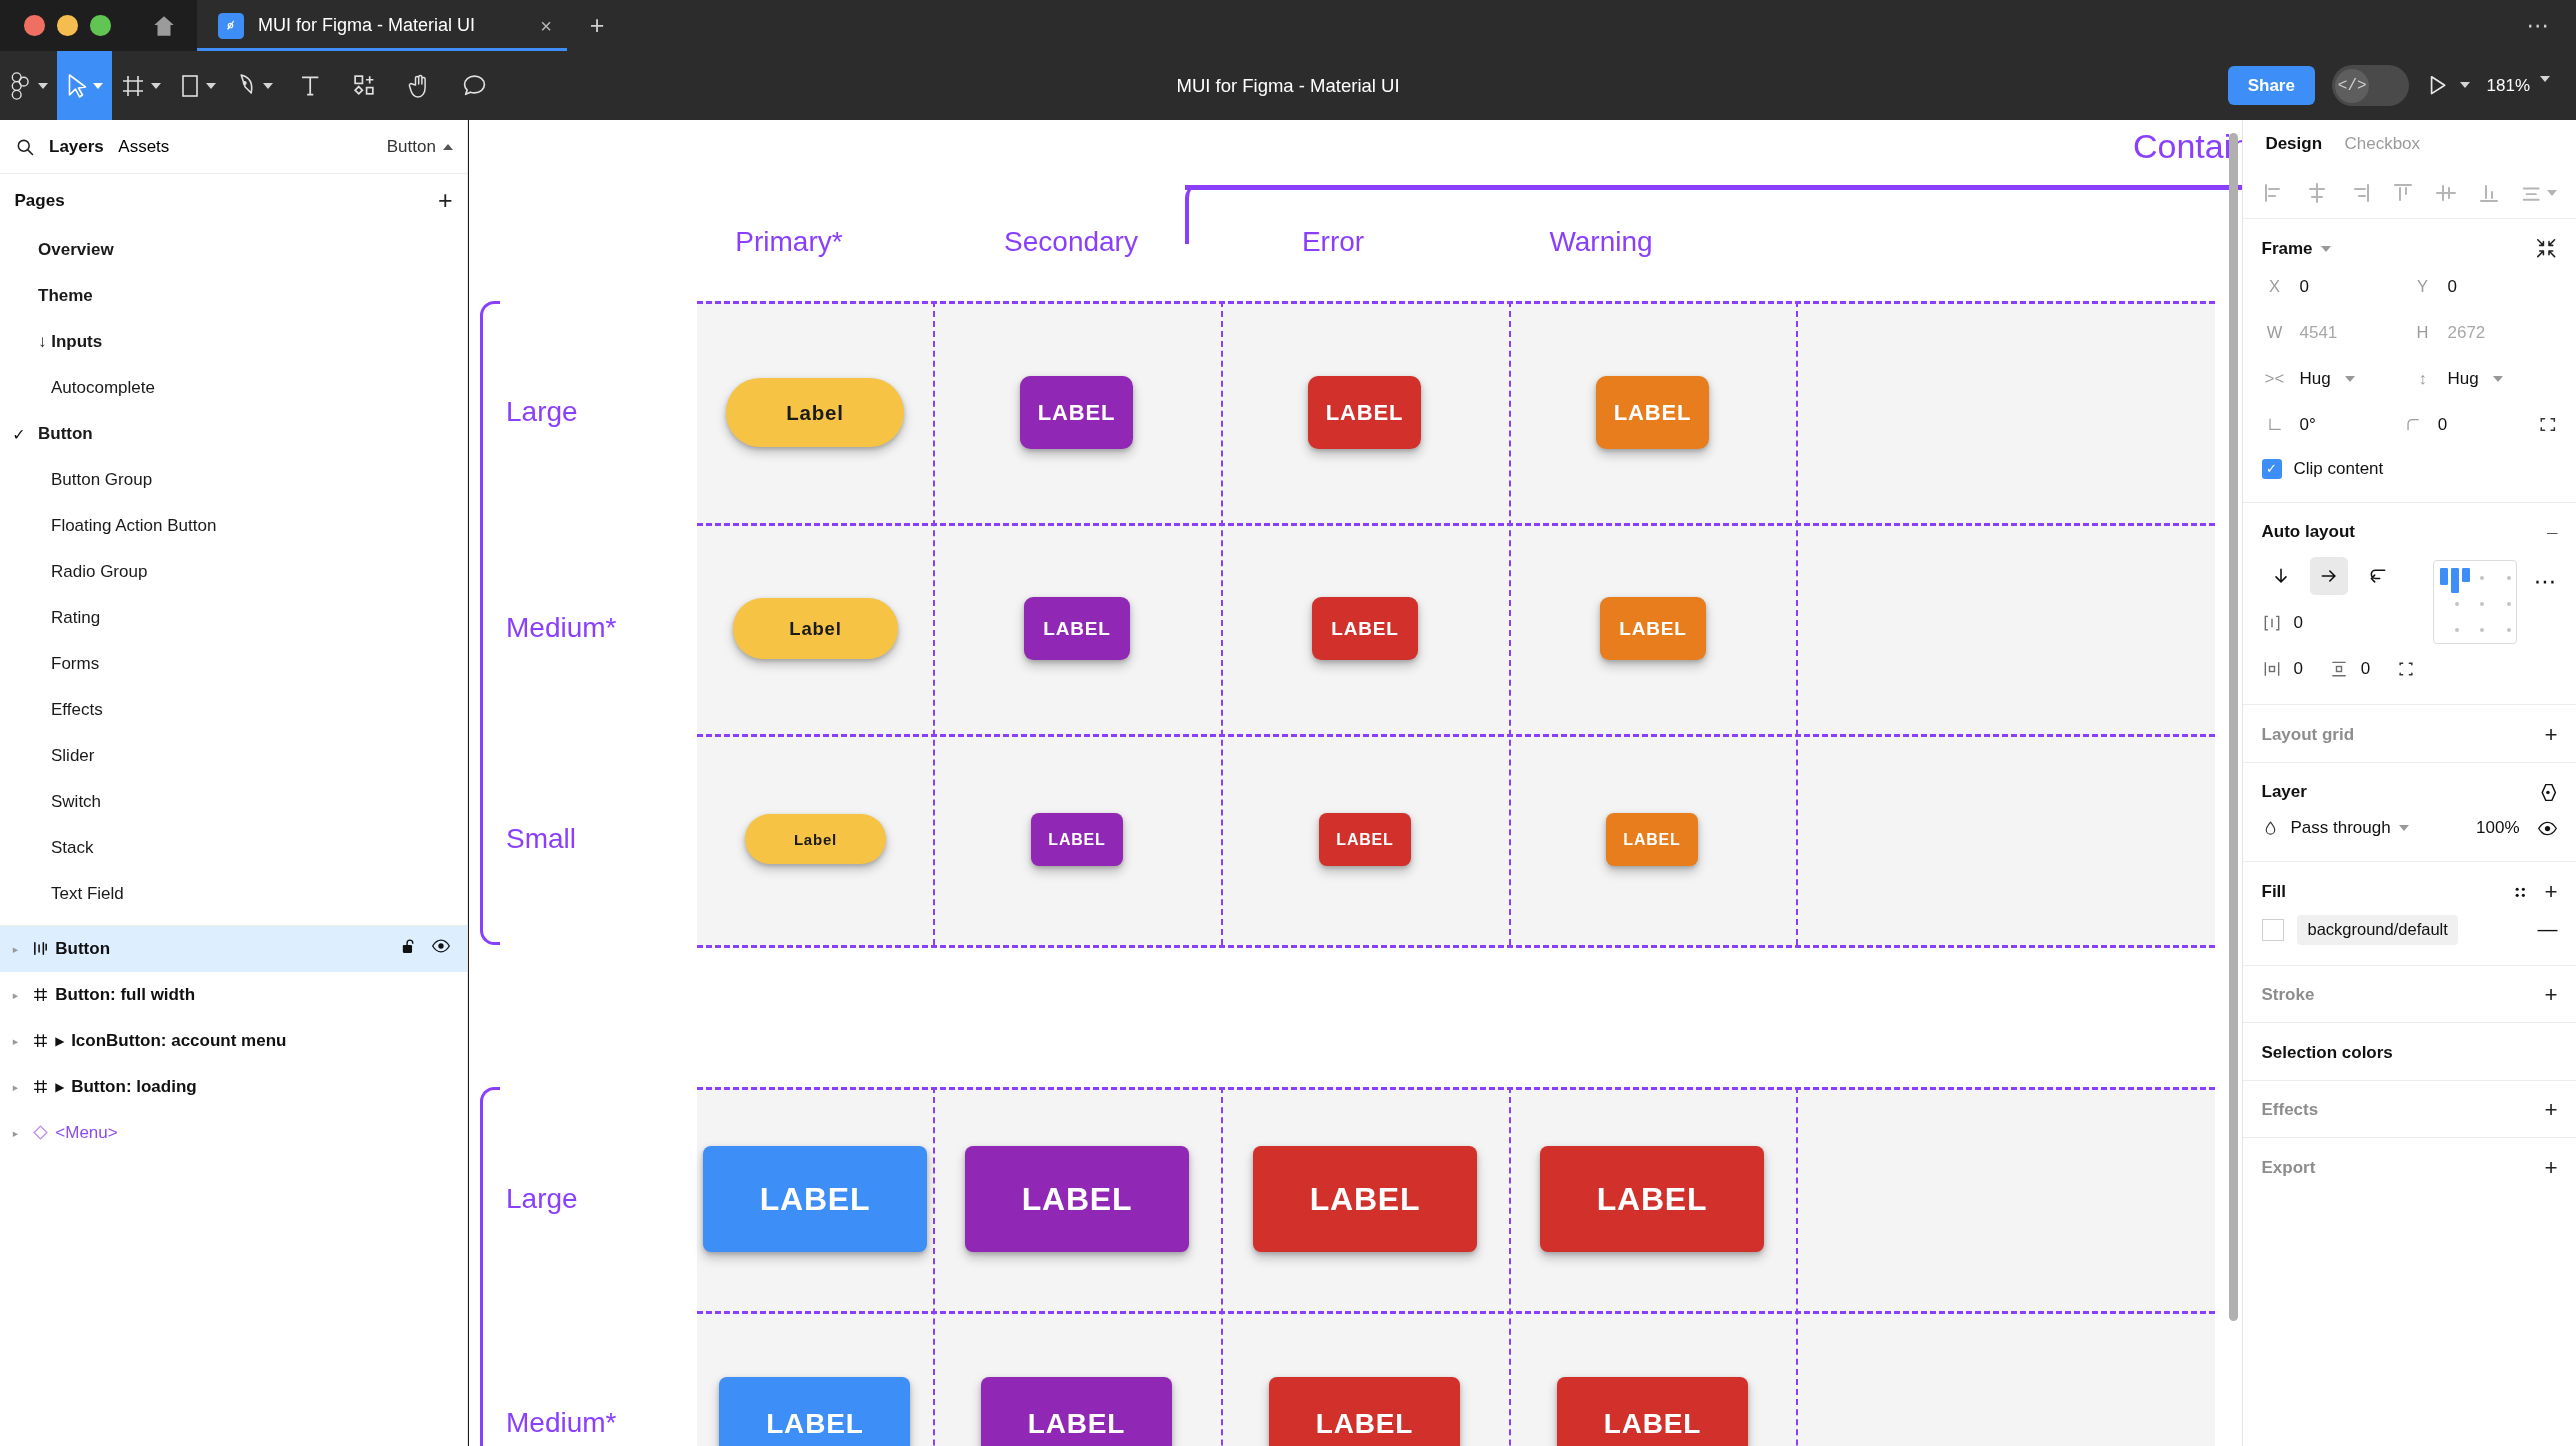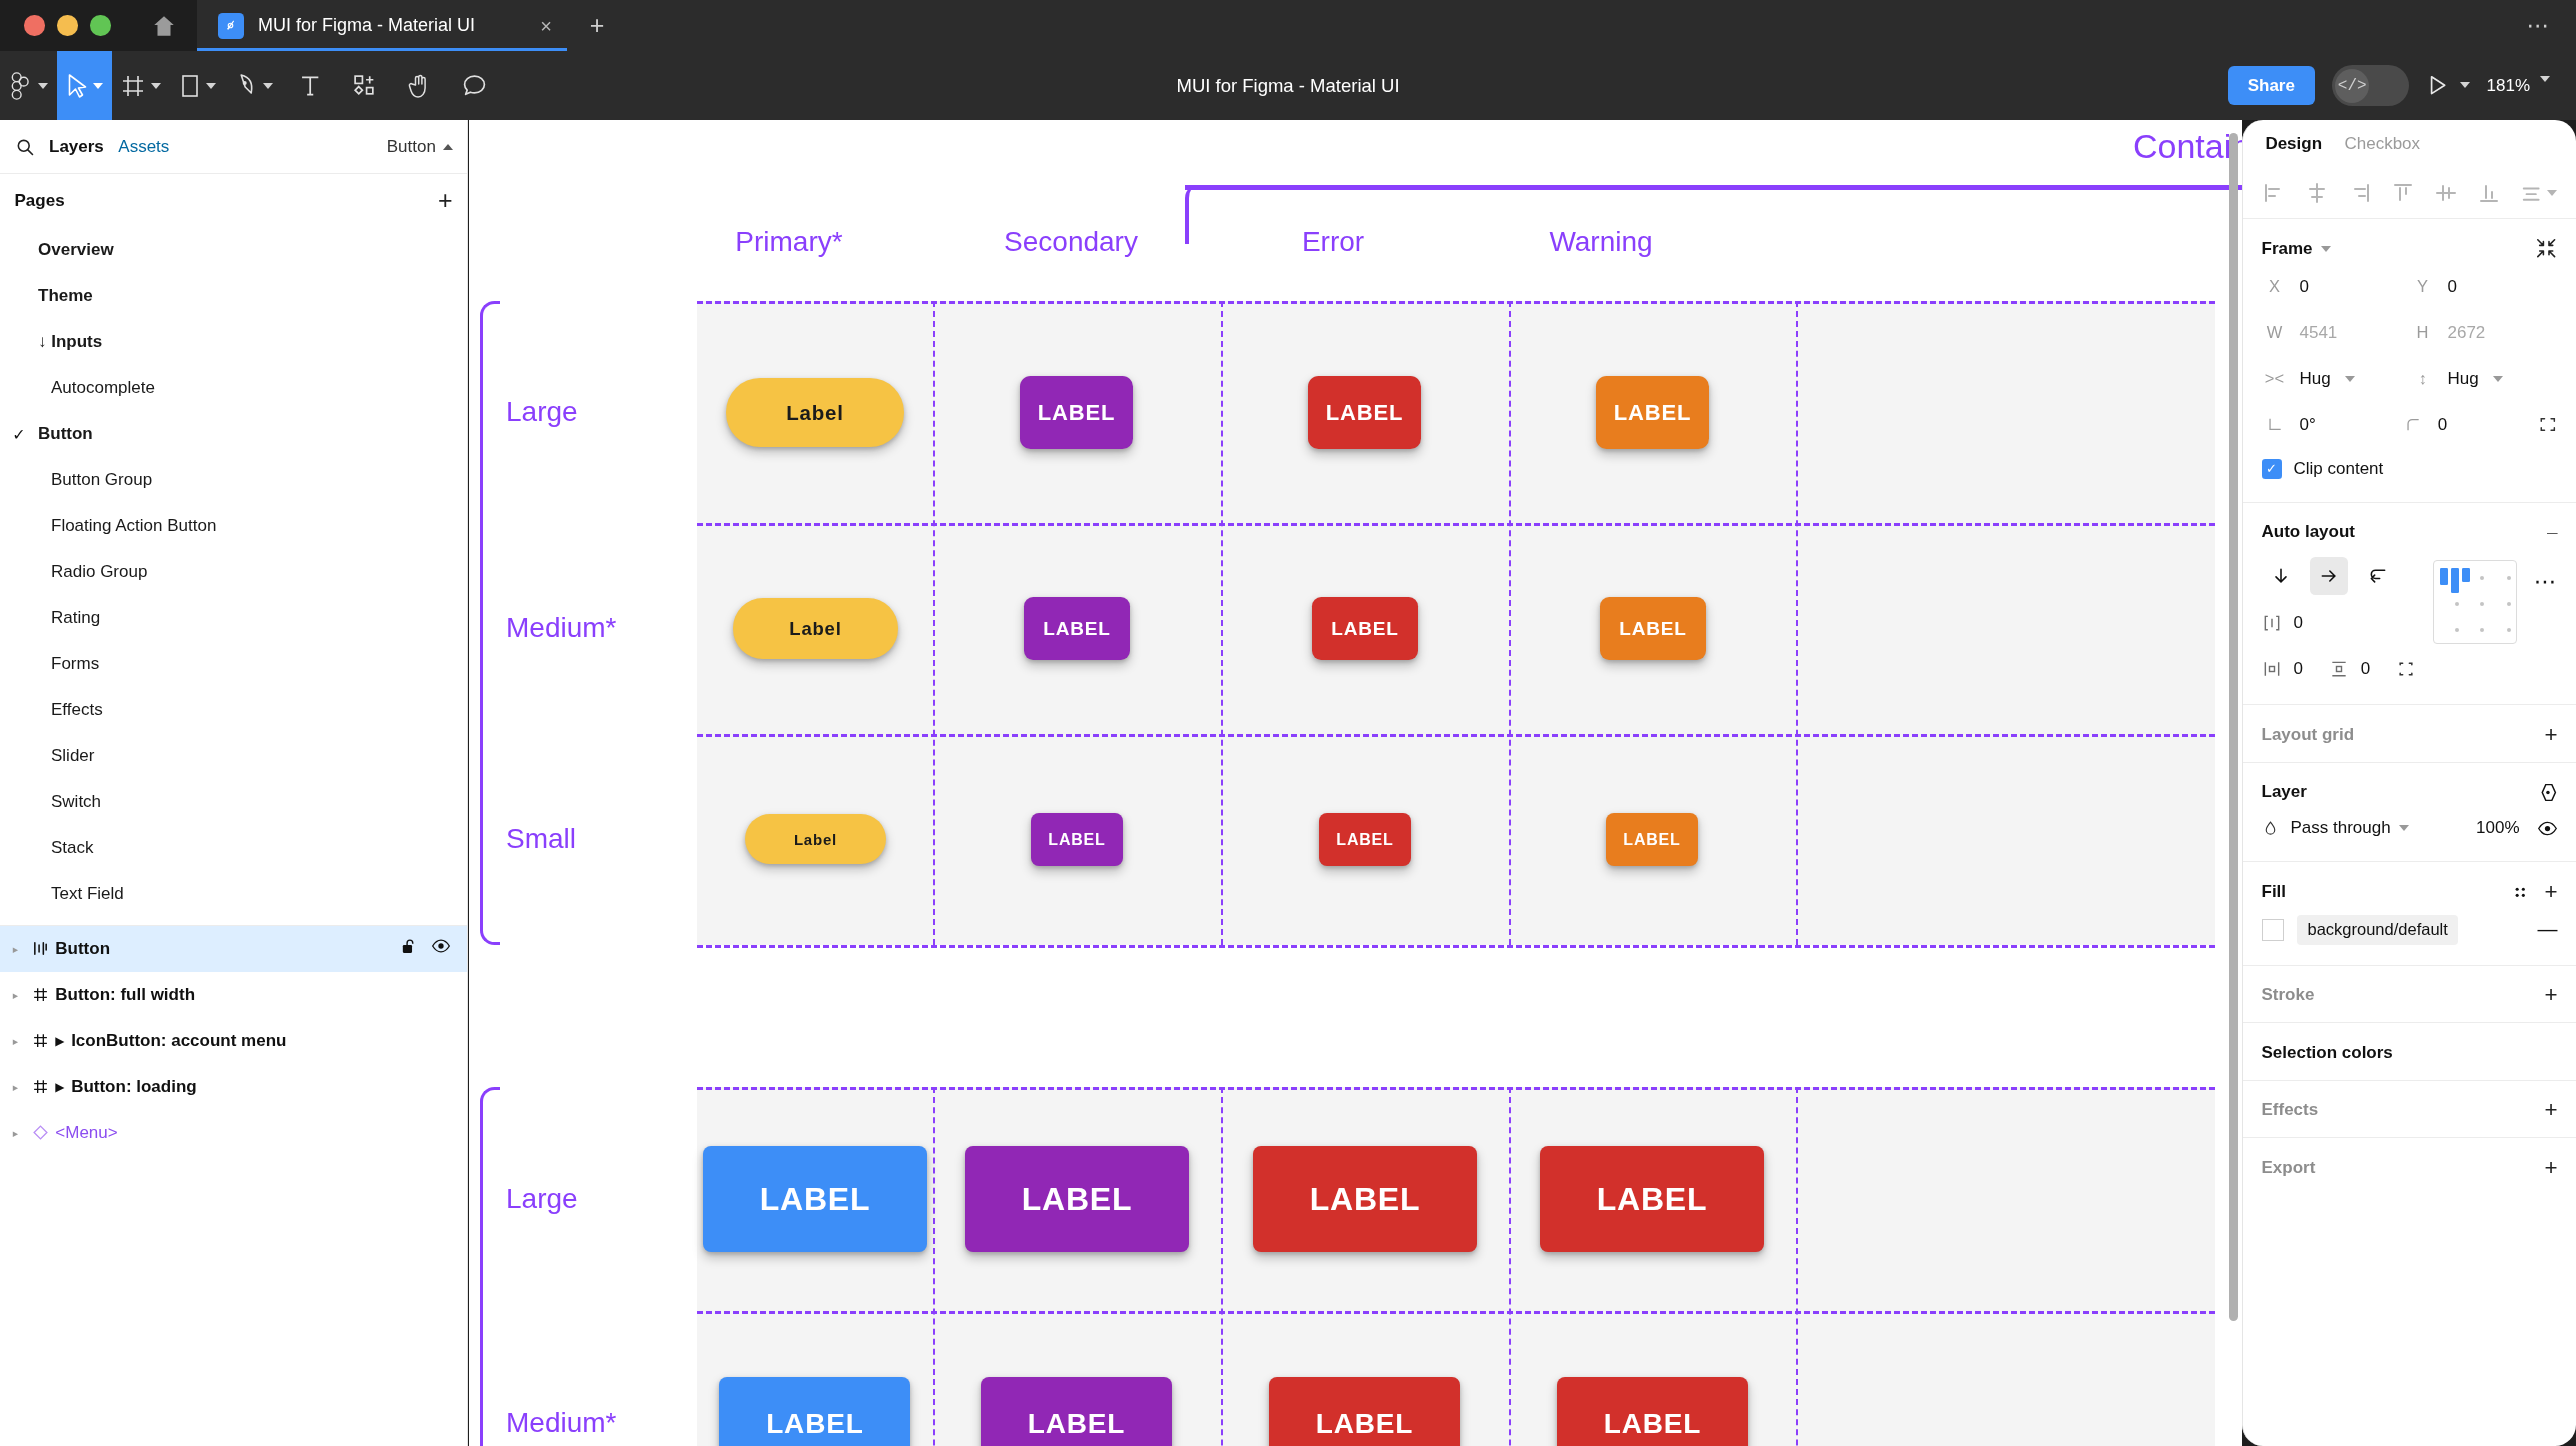--- a/index.html
+++ b/index.html
@@ -71,21 +71,21 @@
   .zoom-wrap { display:flex; align-items:flex-start; gap: 8px; color:#fff; font-size: 17px; }
 
   
   .left {
     position:absolute; left:0; top:120px; width: 468px; height: 1326px;
     background:#fff; border-right:0.7px solid #e5e5e5;
     display:flex; flex-direction:column;
   }
   .lp-head { height: 54px; display:flex; align-items:center; gap: 14.5px;
              padding: 0 14.5px; border-bottom:0.7px solid #ececec; }
-  .lp-tab { font-size: 17px; color:#0369a1; }
+  .lp-tab { font-size: 17px; color:#000000; }
   .lp-tab.active { color:#111; font-weight:700; }
   .lp-sel { margin-left:auto; display:flex; align-items:center; gap: 6.6px;
             font-size: 17px; color:#333; }
   .caret-up { width:0;height:0;border-left:5.3px solid transparent;border-right:5.3px solid transparent;
               border-bottom: 6.6px solid #555; }
   .pages-head { display:flex; align-items:center; height: 53px; padding: 0 14.5px; }
   .pages-title { font-size: 17px; font-weight:700; color:#111; }
   .plus { margin-left:auto; font-size: 25px; color:#222; line-height: 0.7; }
   .page-item { height: 46px; display:flex; align-items:center; font-size: 17px; color:#1a1a1a; }
   .page-item .check { width: 38px; text-align:center; font-size: 16px; color:#111; flex:none; }
@@ -140,21 +140,21 @@
   .mbtn.orange { background:#e87d1e; }
   .mbtn.blue   { background:#3d8ef7; }
 
   .vscroll { position:absolute; right: 4px; top: 13px; width: 9.2px; height: 1188px;
              background:#b0b0b0; border-radius: 4.6px; }
 
   
   .right {
     position:absolute; right:0; top:120px; width: 334px; height: 1326px;
     background:#fff; border-left:0.7px solid #e5e5e5;
-    display:flex; flex-direction:column; overflow:hidden;border-radius:21px;
+    display:flex; flex-direction:column; overflow:hidden;
   }
   .rp-tabs { height: 48px; display:flex; align-items:center; gap: 22.4px; padding: 0 22.4px; }
   .rp-tab { font-size: 17px; color:#9b9b9b; }
   .rp-tab.active { color:#111; font-weight:700; }
   .align-row { height: 51px; display:flex; align-items:center; justify-content:space-between;
                padding: 0 18.5px; border-bottom: 0.7px solid #ececec; }
   .sect { padding: 14.5px 18.5px 12px 18.5px; border-bottom:0.7px solid #ececec; }
   .sect-head { display:flex; align-items:center; gap: 6.6px; height: 30px; }
   .sect-title { font-size: 17px; font-weight:700; color:#111; }
   .sect-title.muted { color:#8d8d8d; font-weight:700; }

